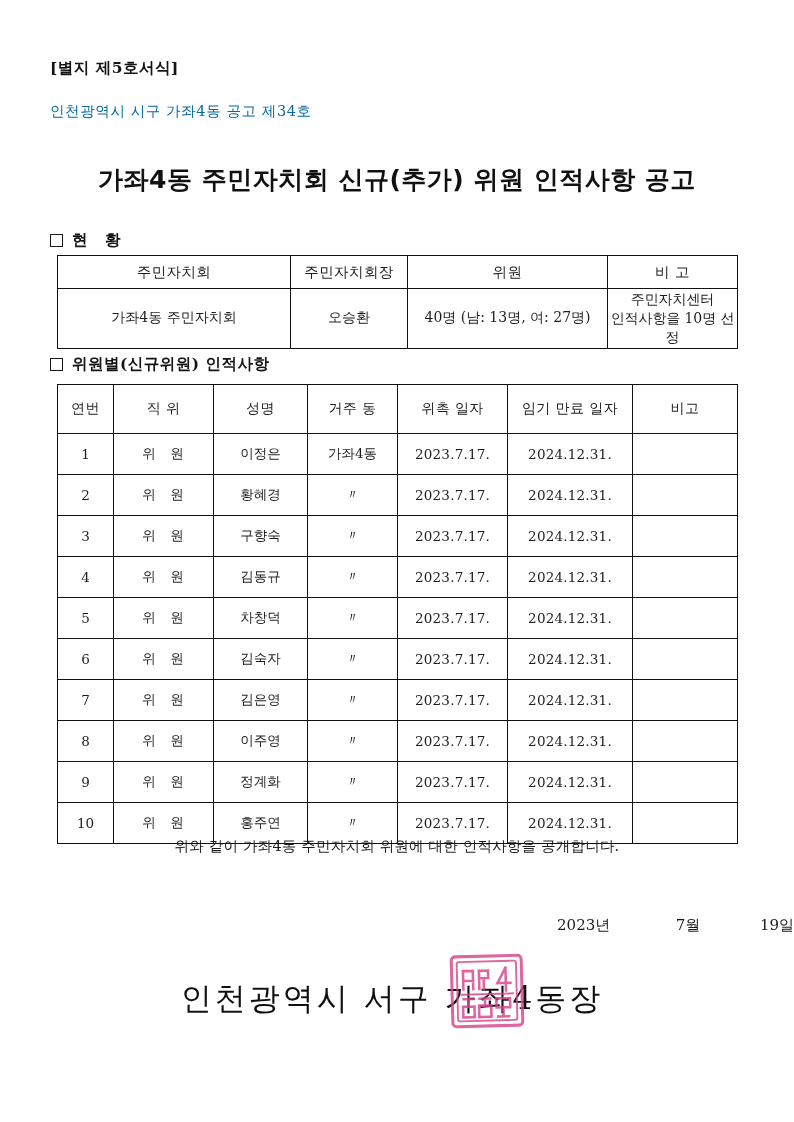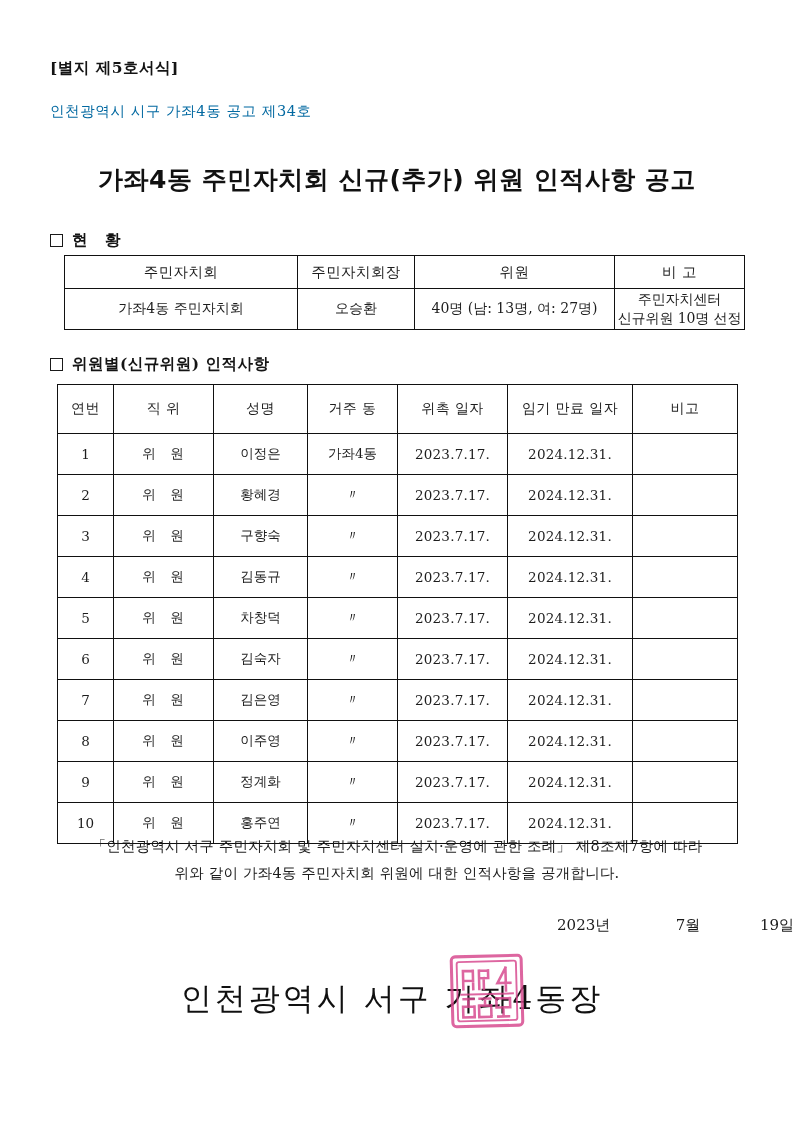--- a/index.html
+++ b/index.html
@@ -89,21 +89,21 @@
   table td, table th {
     border: 1px solid #111111;
     text-align: center;
     vertical-align: middle;
     font-weight: normal;
     color: #1d1d1d;
   }
 
   
   #status-table {
-    left: 64px;
+    left: 57px;
     top: 255px;
     width: 680px;
   }
   #status-table th {
     height: 30px;
     font-size: 14.5px;
     letter-spacing: 0.4px;
   }
   #status-table td {
     height: 38px;
@@ -236,21 +236,21 @@
         <th>비    고</th>
       </tr>
     </thead>
     <tbody>
       <tr>
         <td>가좌4동 주민자치회</td>
         <td>오승환</td>
         <td>40명 (남: 13명, 여: 27명)</td>
         <td class="remark-two-line">
           <div>주민자치센터</div>
-          <div>신규위원 10명 선정</div>
+          <div>인적사항을 10명 선정</div>
         </td>
       </tr>
     </tbody>
   </table>
 
   <div class="section-heading" id="sec-members">
     <span class="box-bullet"></span>
     <span>위원별(신규위원) 인적사항</span>
   </div>
 
@@ -363,21 +363,20 @@
           <td>홍주연</td>
           <td class="ditto">〃</td>
           <td class="date-cell">2023.7.17.</td>
           <td class="date-cell">2024.12.31.</td>
           <td></td>
         </tr>
       </tbody>
   </table>
 
   <div class="closing">
-    <span>「인천광역시 서구 주민자치회 및 주민자치센터 실치·운영에 관한 조례」 제8조제7항에 따라</span>
     <span class="line2">위와 같이 가좌4동 주민자치회 위원에 대한 인적사항을 공개합니다.</span>
   </div>
 
   <div class="date-line">
     <span>2023년</span>
     <span class="gap-a"></span>
     <span>7월</span>
     <span class="gap-b"></span>
     <span>19일</span>
   </div>

